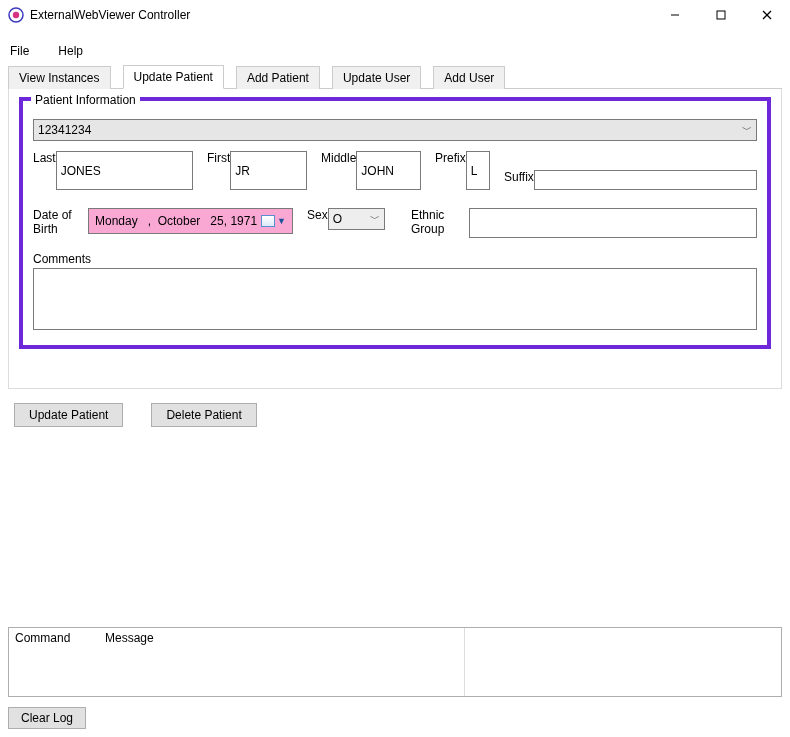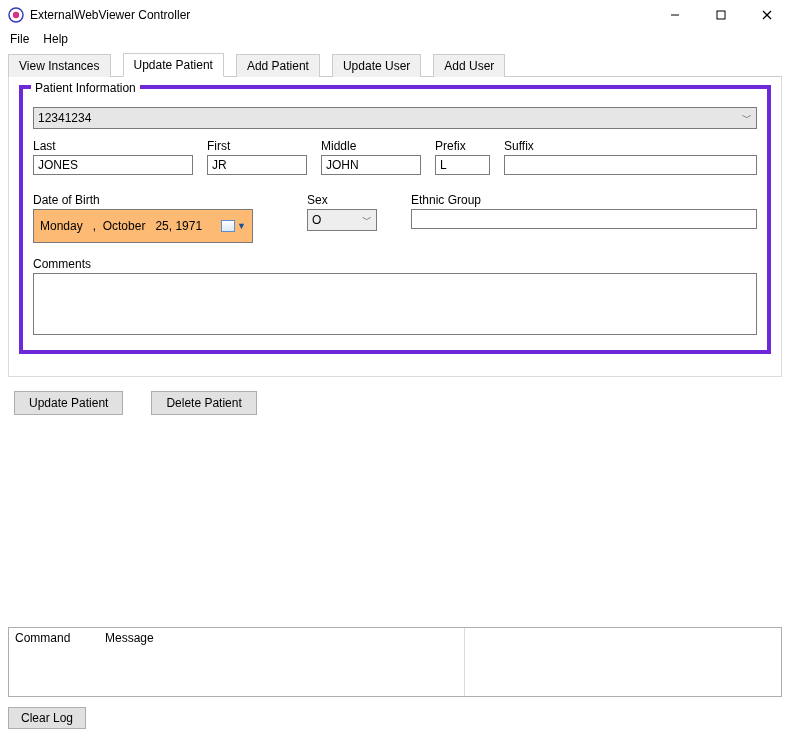--- a/index.html
+++ b/index.html
@@ -26,22 +26,23 @@
       width: 16px; height:16px; margin-right:6px;
       display:inline-flex; align-items:center; justify-content:center;
     }
     .titlebar .title { flex:0 0 auto; font-size:12px; }
     .titlebar .spacer { flex:1; }
     .win-btn {
       width: 46px; height:30px; display:inline-flex; align-items:center; justify-content:center;
       font-family: inherit;
     }
     .menubar {
-      display:flex; gap:14px; padding: 2px 10px 4px 10px;
-      font-size:12px;
+      display:flex; gap:29px; padding: 2px 10px 4px 10px;
+      font-size:12px;
+      margin-top:12px;
     }
     .menubar span { cursor:default; }
     .tabs {
       display:flex;
       align-items:flex-end;
       margin: 2px 8px 0 8px;
       border-bottom:1px solid #ccc;
       font-size:12px;
     }
     .tab {
@@ -89,23 +90,23 @@
       background:#e6e6e6;
       padding:2px 4px;
       display:flex; justify-content:space-between; align-items:center;
       height:22px;
       font-size:12px;
       gap:28px;
     }
     .select-like.light { background:#eee; }
     .chev { font-size:10px; color:#444; }
     .date-picker {
-      border:1px solid #7a7a7a; background:#fdba74;
+      border:1px solid #7a7a7a; background:#f9a8d4;
       display:flex; align-items:center; padding:2px 6px 2px 6px;
-      height:34px; font-size:12px; gap:4px;
+      height:26px; font-size:12px; gap:4px;
       width:220px;
       justify-content:space-between;
     }
     .date-picker .cal { display:inline-flex; align-items:center; gap:2px;}
     .cal-icon {
       width:14px; height:12px; border:1px solid #5a8ed0; background:linear-gradient(#fff,#dce9f8);
       display:inline-block;
     }
     .dropdown-arrow { color:#1a4f9c; font-size:9px; }
     .btn {
@@ -130,21 +131,21 @@
       font-size:12px;
       padding:3px 6px;
     }
     .log-header .col-cmd { width:90px; }
     .log-divider {
       position:absolute; top:0; bottom:0; left:455px; width:1px; background:#dcdcdc;
     }
     .bottom-bar {
       position:absolute; left:8px; bottom:8px;
     }
-    .field-group { display:flex; flex-direction:column; }
+    .field-group { display:flex; flex-direction:row; }
     .pid-row .select-like { width:100%; }
   </style>
 </head>
 <body>
 
 <div class="titlebar">
   <span class="app-icon">
     <svg width="16" height="16" viewBox="0 0 16 16">
       <circle cx="8" cy="8" r="7" fill="#fff" stroke="#3b3bbd" stroke-width="1.5"></circle>
       <circle cx="8" cy="8" r="3.2" fill="#d63384"></circle>
@@ -204,21 +205,21 @@
         <input type="text" value="JR" style="">
       </div>
       <div class="field-group" style="width:100px;">
         <span class="lbl">Middle</span>
         <input type="text" value="JOHN" style="">
       </div>
       <div class="field-group" style="width:55px;">
         <span class="lbl">Prefix</span>
         <input type="text" value="L" style="">
       </div>
-      <div class="field-group" style="flex:1;">
+      <div class="field-group" style="flex:1;margin-top:19px;">
         <span class="lbl">Suffix</span>
         <input type="text" value="" style="">
       </div>
     </div>
 
     <div class="row" style="margin-top:18px;">
       <div class="field-group" style="width:260px;">
         <span class="lbl">Date of Birth</span>
         <div class="date-picker">
           <span style="white-space:pre;">Monday   ,  October   25, 1971</span>

